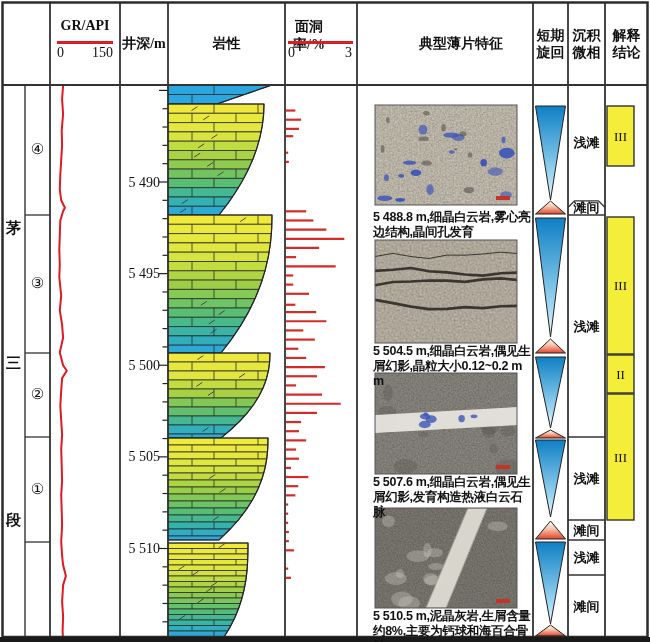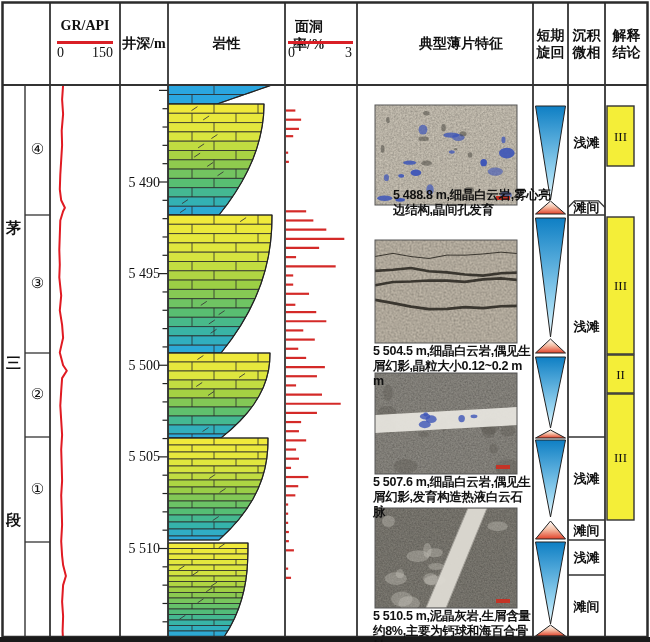--- a/index.html
+++ b/index.html
@@ -573,21 +573,21 @@
   <div class="hcell" style="left:357px;width:208px;">典型薄片特征</div>
   <div class="hcell" style="left:533px;width:35px;">
     <span class="wrap2">短期旋回</span>
   </div>
   <div class="hcell" style="left:568px;width:37px;">
     <span class="wrap2">沉积微相</span>
   </div>
   <div class="hcell" style="left:605px;width:43px;">
     <span class="wrap2">解释结论</span>
   </div>
-<div class="cap" style="top:188px;margin-left:20px;">5 488.8 m,细晶白云岩,雾心亮边结构,晶间孔发育</div>
+<div class="cap" style="top:210px;">5 488.8 m,细晶白云岩,雾心亮边结构,晶间孔发育</div>
     <div class="cap" style="top:344px;">5 504.5 m,细晶白云岩,偶见生屑幻影,晶粒大小0.12~0.2 mm</div>
     <div class="cap" style="top:475px;">5 507.6 m,细晶白云岩,偶见生屑幻影,发育构造热液白云石脉</div>
     <div class="cap" style="top:609px;">5 510.5 m,泥晶灰岩,生屑含量约8%,主要为钙球和海百合骨针</div>
     <div class="fchar" style="top:219px;">茅</div>
     <div class="fchar" style="top:354px;">三</div>
     <div class="fchar" style="top:511px;">段</div>
     <div class="member" style="top:140px;">④</div>
     <div class="member" style="top:274px;">③</div>
     <div class="member" style="top:385px;">②</div>
     <div class="member" style="top:479.5px;">①</div>

